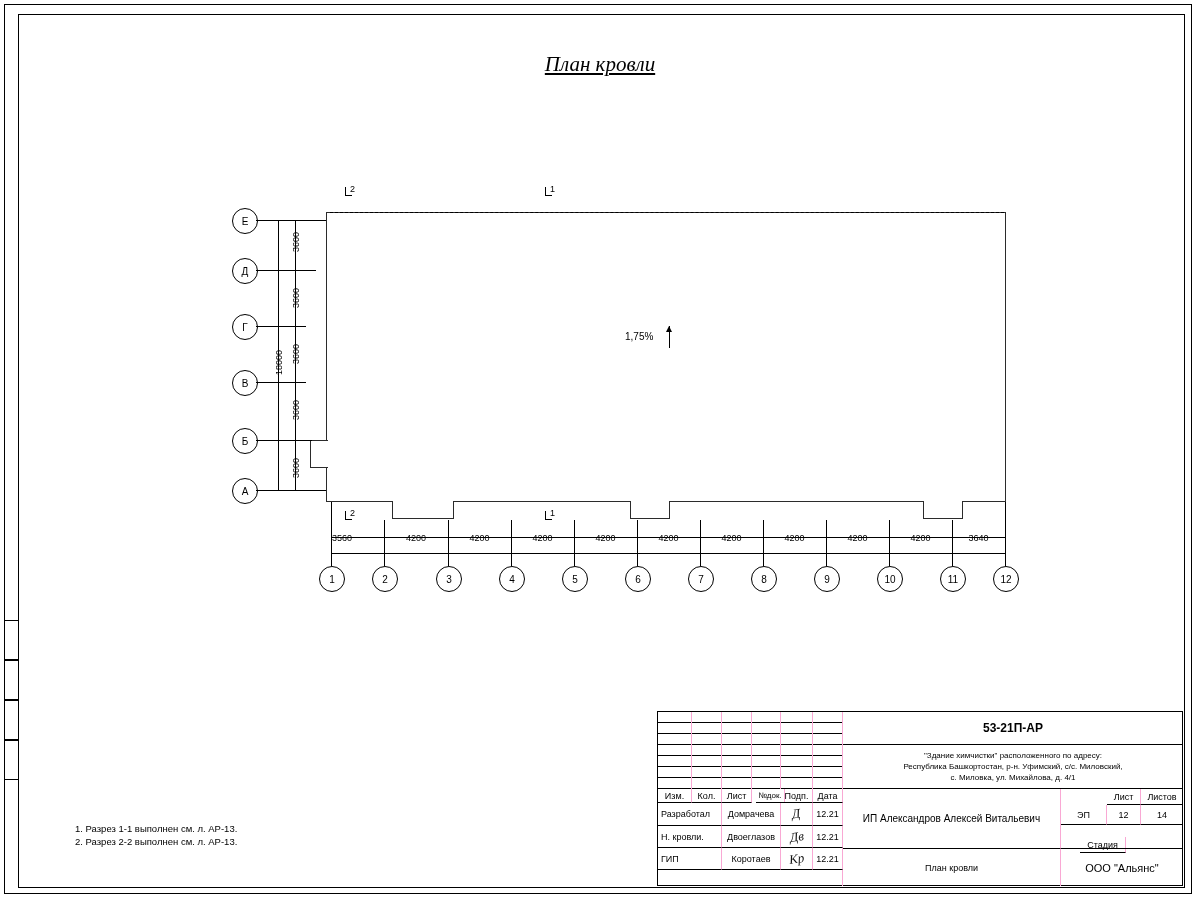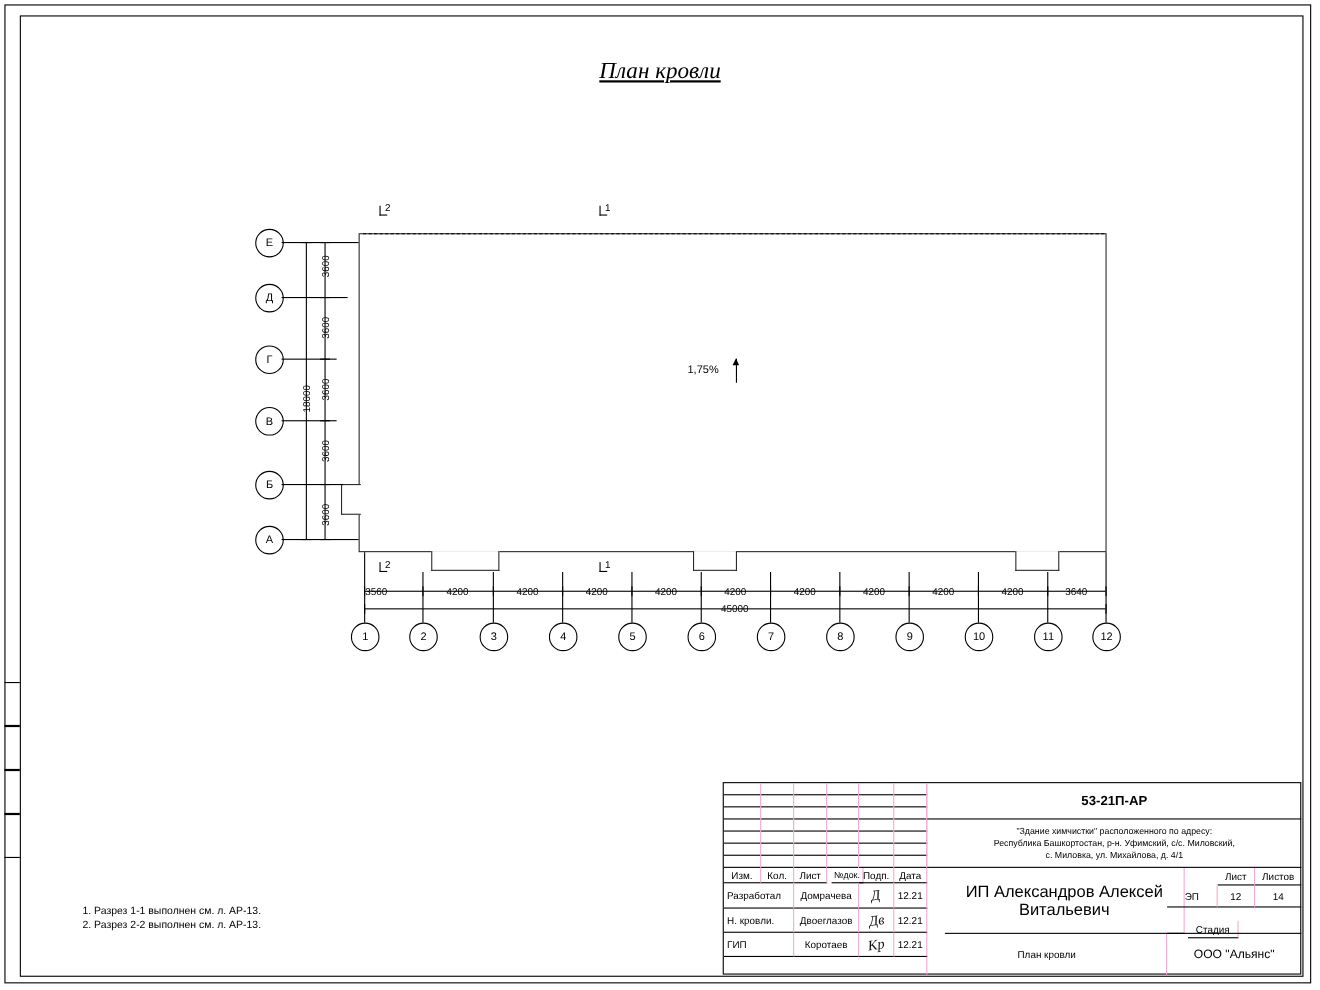--- a/index.html
+++ b/index.html
@@ -385,21 +385,20 @@
     <div class="dim-text" style="left:384px; top:533px; width:64px;">4200</div>
     <div class="dim-text" style="left:448px; top:533px; width:63px;">4200</div>
     <div class="dim-text" style="left:511px; top:533px; width:63px;">4200</div>
     <div class="dim-text" style="left:574px; top:533px; width:63px;">4200</div>
     <div class="dim-text" style="left:637px; top:533px; width:63px;">4200</div>
     <div class="dim-text" style="left:700px; top:533px; width:63px;">4200</div>
     <div class="dim-text" style="left:763px; top:533px; width:63px;">4200</div>
     <div class="dim-text" style="left:826px; top:533px; width:63px;">4200</div>
     <div class="dim-text" style="left:889px; top:533px; width:63px;">4200</div>
     <div class="dim-text" style="left:952px; top:533px; width:53px;">3640</div>
-    <div class="dim-text" style="left:331px; top:548px; width:674px;">45000</div>
   </div>
 
   <div class="notes">
     <div>1. Разрез 1-1 выполнен см. л. АР-13.</div>
     <div>2. Разрез 2-2 выполнен см. л. АР-13.</div>
   </div>
 
   <div class="stamp">
 
     <div class="cell br bb" style="left:0;top:0;width:185px;height:11px;"></div>
@@ -448,21 +447,21 @@
     <div class="cell br" style="left:0;top:158px;width:185px;height:16px;"></div>
 
     <div class="cell bb ctr" style="left:185px;top:0;width:340px;height:33px;font-size:12px;font-weight:bold;">53-21П-АР</div>
 
     <div class="cell bb ctr" style="left:185px;top:33px;width:340px;height:44px;flex-direction:column;justify-content:center;font-size:8px;">
       <span class="objname">"Здание химчистки" расположенного по адресу:</span>
       <span class="objname">Республика Башкортостан, р-н. Уфимский, с/с. Миловский,</span>
       <span class="objname">с. Миловка, ул. Михайлова, д. 4/1</span>
     </div>
 
-    <div class="cell br bb ctr" style="left:201px;top:77px;width:218px;height:60px;font-size:15px;text-align:center;">ИП Александров Алексей Витальевич</div>
+    <div class="cell br bb ctr" style="left:185px;top:77px;width:218px;height:60px;font-size:10px;text-align:center;">ИП Александров Алексей Витальевич</div>
 
     <div class="cell br bb ctr" style="left:422px;top:77px;width:46px;height:16px;margin-top:48px;">Стадия</div>
     <div class="cell br bb ctr" style="left:449px;top:77px;width:34px;height:16px;">Лист</div>
     <div class="cell bb ctr" style="left:483px;top:77px;width:42px;height:16px;">Листов</div>
 
     <div class="cell br bb ctr" style="left:403px;top:93px;width:46px;height:20px;">ЭП</div>
     <div class="cell br bb ctr" style="left:449px;top:93px;width:34px;height:20px;">12</div>
     <div class="cell bb ctr" style="left:483px;top:93px;width:42px;height:20px;">14</div>
 
     <div class="cell bb" style="left:403px;top:113px;width:122px;height:24px;"></div>

